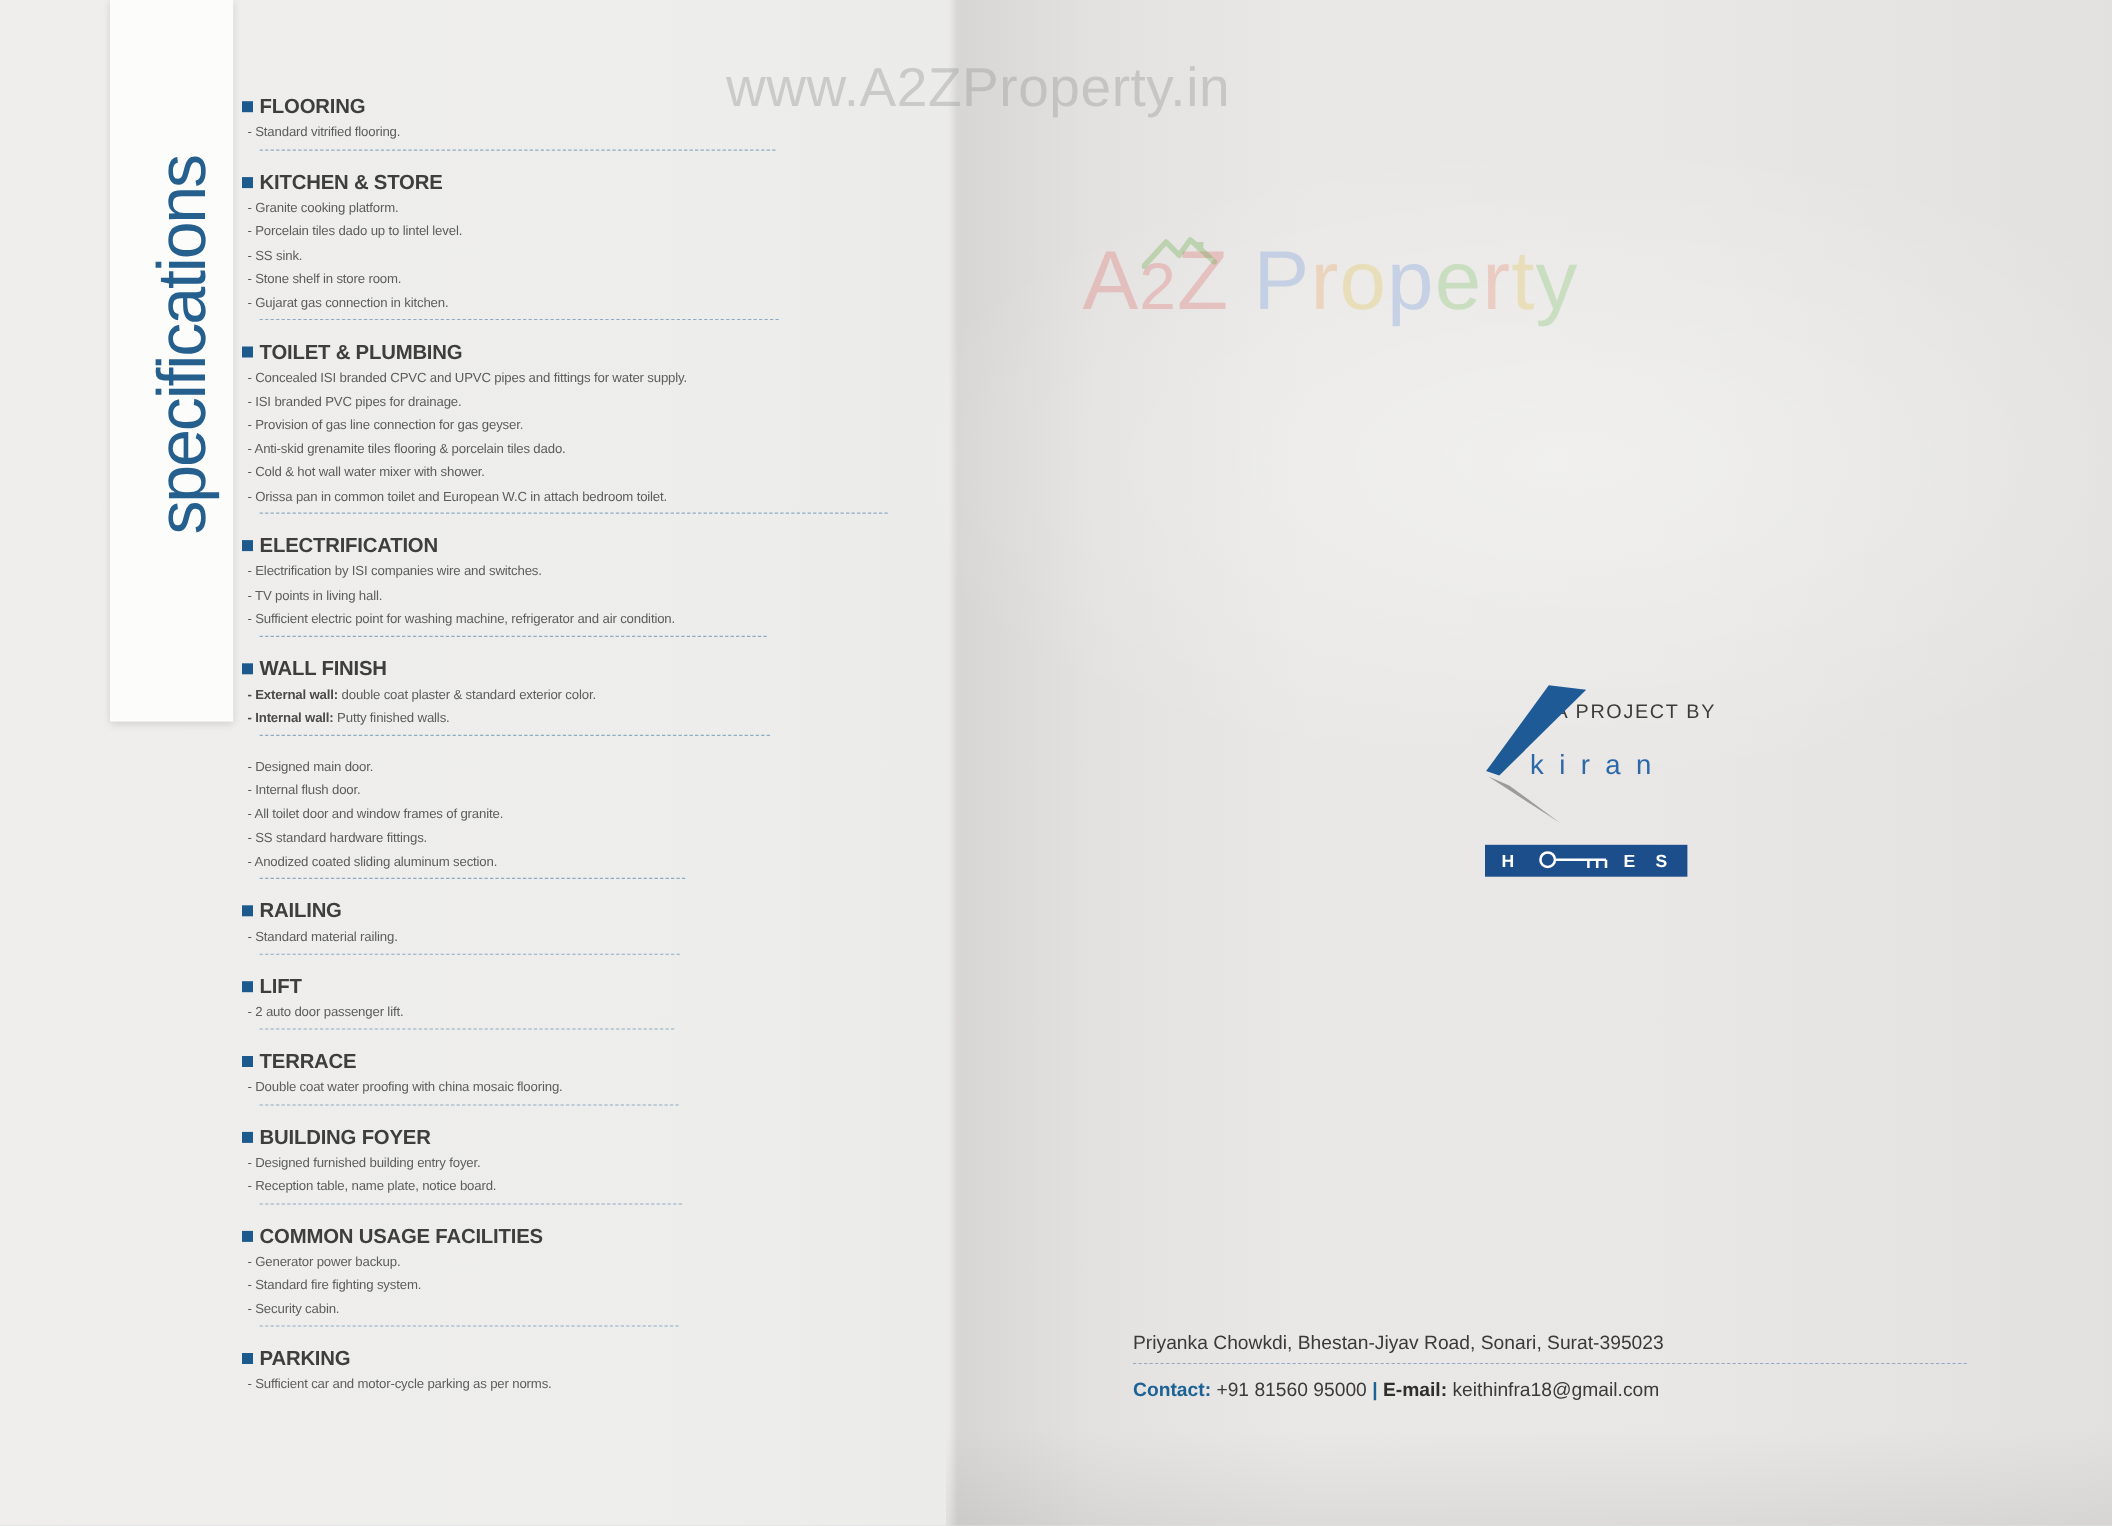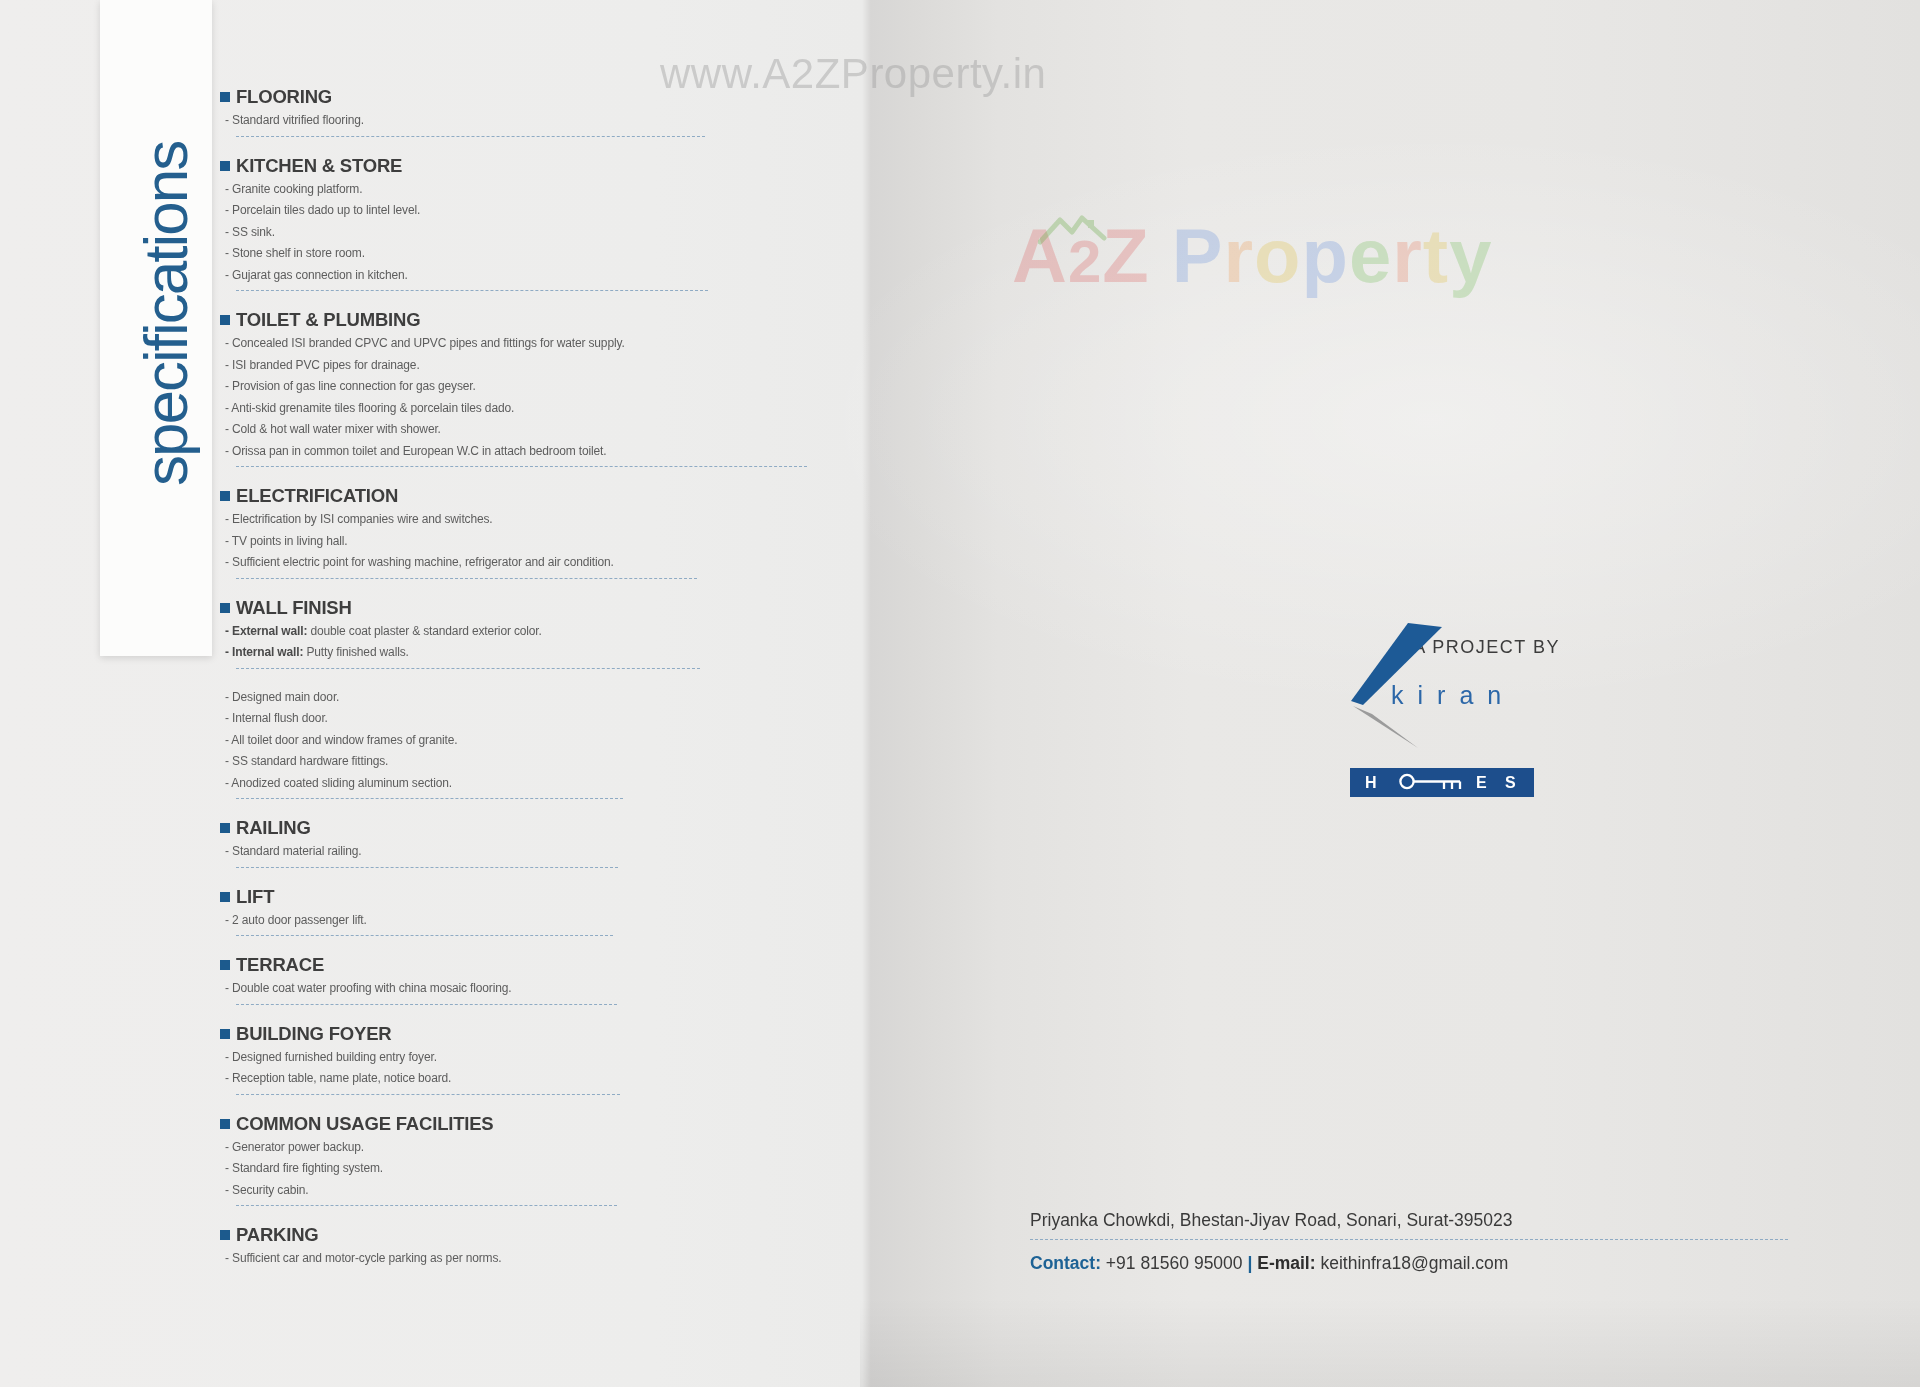--- a/index.html
+++ b/index.html
@@ -57,26 +57,26 @@
   #spec-sections .section:nth-child(6)  .divider { width:387px; }
   #spec-sections .section:nth-child(7)  .divider { width:382px; }
   #spec-sections .section:nth-child(8)  .divider { width:377px; }
   #spec-sections .section:nth-child(9)  .divider { width:381px; }
   #spec-sections .section:nth-child(10) .divider { width:384px; }
   #spec-sections .section:nth-child(11) .divider { width:381px; }
 
   
   .wm-top {
     position:absolute; left:660px; top:50px;
-    font-size:42px; font-weight:500; color:#9d9d9d; opacity:0.42;
+    font-size:50px; font-weight:500; color:#9d9d9d; opacity:0.42;
     letter-spacing:0.5px; white-space:nowrap;
   }
   .wm-brand {
-    position:absolute; left:1012px; top:212px;
-    font-size:76px; font-weight:bold; letter-spacing:1px;
+    position:absolute; left:984px; top:212px;
+    font-size:76px; font-weight:normal; letter-spacing:1px;
     opacity:0.30; white-space:nowrap;
   }
   .wm-brand span { display:inline-block; }
   .wm-brand span.small { font-size:60px; }
   .wm-roof { position:absolute; left:1038px; top:212px; opacity:0.34; }
 
   
   .project-by {
     position:absolute; left:1330px; top:589px; width:230px;
     text-align:right; font-size:18px; color:#3c3c3c; letter-spacing:1.5px;

